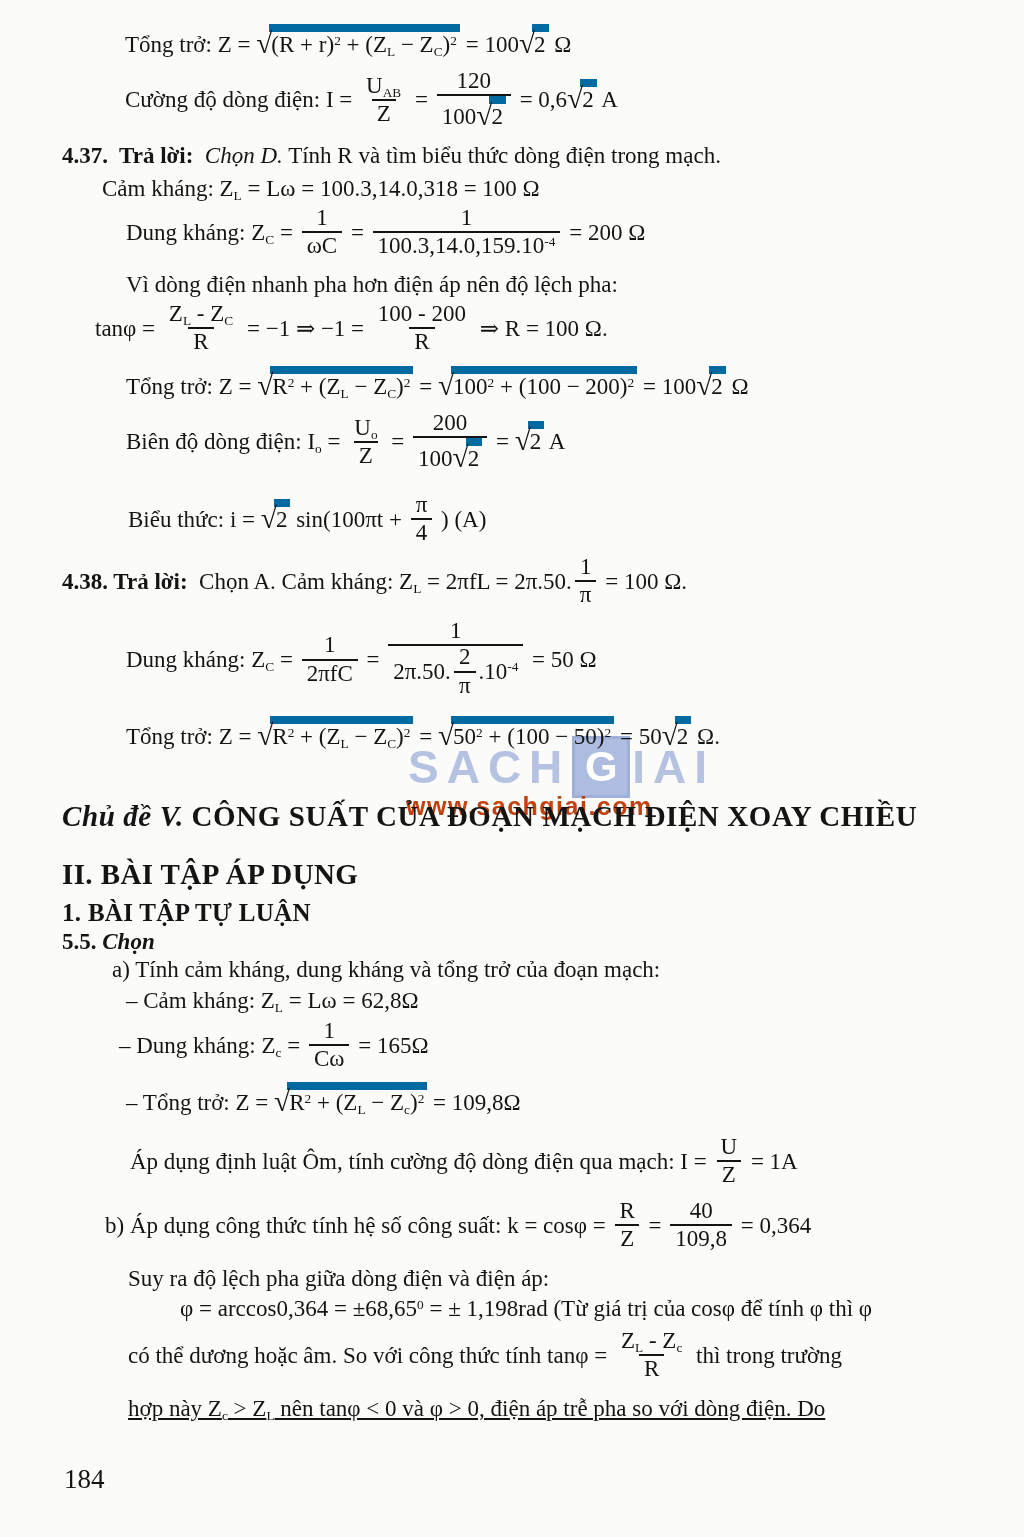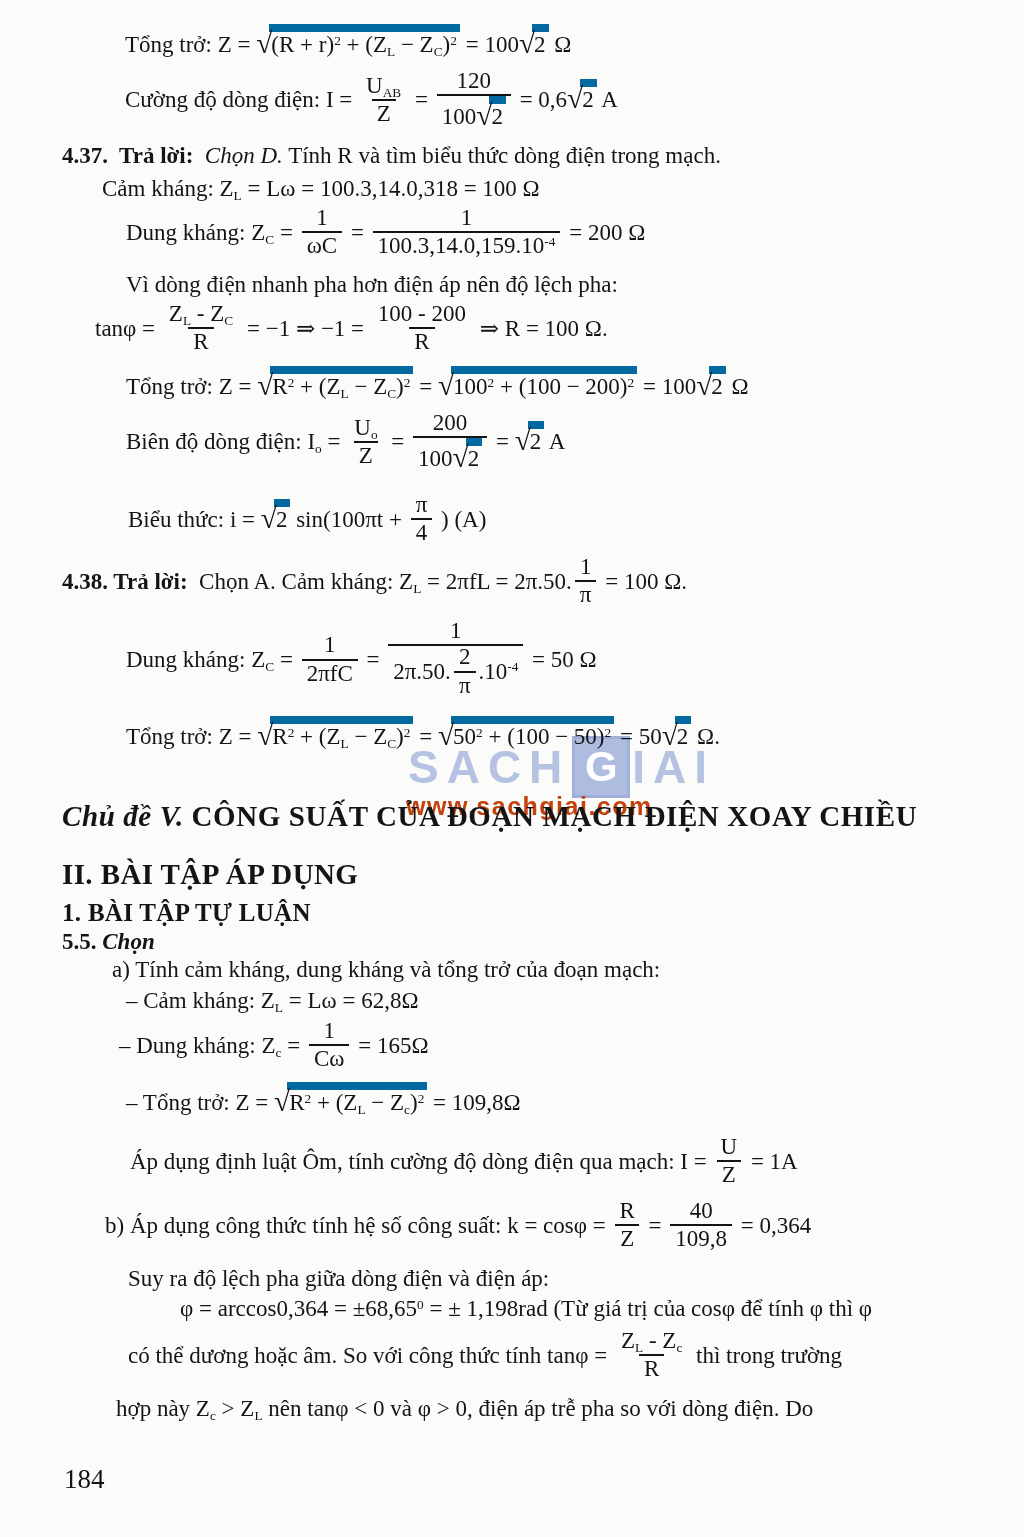--- a/index.html
+++ b/index.html
@@ -92,17 +92,17 @@
 
   <div class="line" style="left:112px;top:957px;">a) Tính cảm kháng, dung kháng và tổng trở của đoạn mạch:</div>
   <div class="line" style="left:126px;top:988px;">– Cảm kháng: Z<sub>L</sub> = Lω = 62,8Ω</div>
   <div class="line" style="left:119px;top:1020px;">– Dung kháng: Z<sub>c</sub> = <span class="frac"><span class="num">1</span><span class="den">Cω</span></span> = 165Ω</div>
   <div class="line" style="left:126px;top:1082px;">– Tổng trở: Z = <span class="sqrt"><span class="rad">√</span><span class="vinc">R<sup>2</sup> + (Z<sub>L</sub> − Z<sub>c</sub>)<sup>2</sup></span></span> = 109,8Ω</div>
   <div class="line" style="left:130px;top:1136px;">Áp dụng định luật Ôm, tính cường độ dòng điện qua mạch: I = <span class="frac"><span class="num">U</span><span class="den">Z</span></span> = 1A</div>
   <div class="line" style="left:105px;top:1200px;">b) Áp dụng công thức tính hệ số công suất: k = cosφ = <span class="frac"><span class="num">R</span><span class="den">Z</span></span> = <span class="frac"><span class="num">40</span><span class="den">109,8</span></span> = 0,364</div>
   <div class="line" style="left:128px;top:1266px;">Suy ra độ lệch pha giữa dòng điện và điện áp:</div>
   <div class="line" style="left:140px;top:1296px;margin-left:40px;">φ = arccos0,364 = ±68,65<sup>0</sup> = ± 1,198rad (Từ giá trị của cosφ để tính φ thì φ</div>
   <div class="line" style="left:128px;top:1330px;">có thể dương hoặc âm. So với công thức tính tanφ = <span class="frac"><span class="num">Z<sub>L</sub> - Z<sub>c</sub></span><span class="den">R</span></span> thì trong trường</div>
-  <div class="line" style="left:116px;top:1396px;">hợp này Z<sub>c</sub> &gt; Z<sub>L</sub> nên tanφ &lt; 0 và φ &gt; 0, điện áp trễ pha so với dòng điện. Do</div>
+  <div class="line" style="left:128px;top:1396px;text-decoration:underline;">hợp này Z<sub>c</sub> &gt; Z<sub>L</sub> nên tanφ &lt; 0 và φ &gt; 0, điện áp trễ pha so với dòng điện. Do</div>
 
   <div class="pagenum" style="left:64px;top:1464px;">184</div>
 
 </div>
 
 </body></html>

